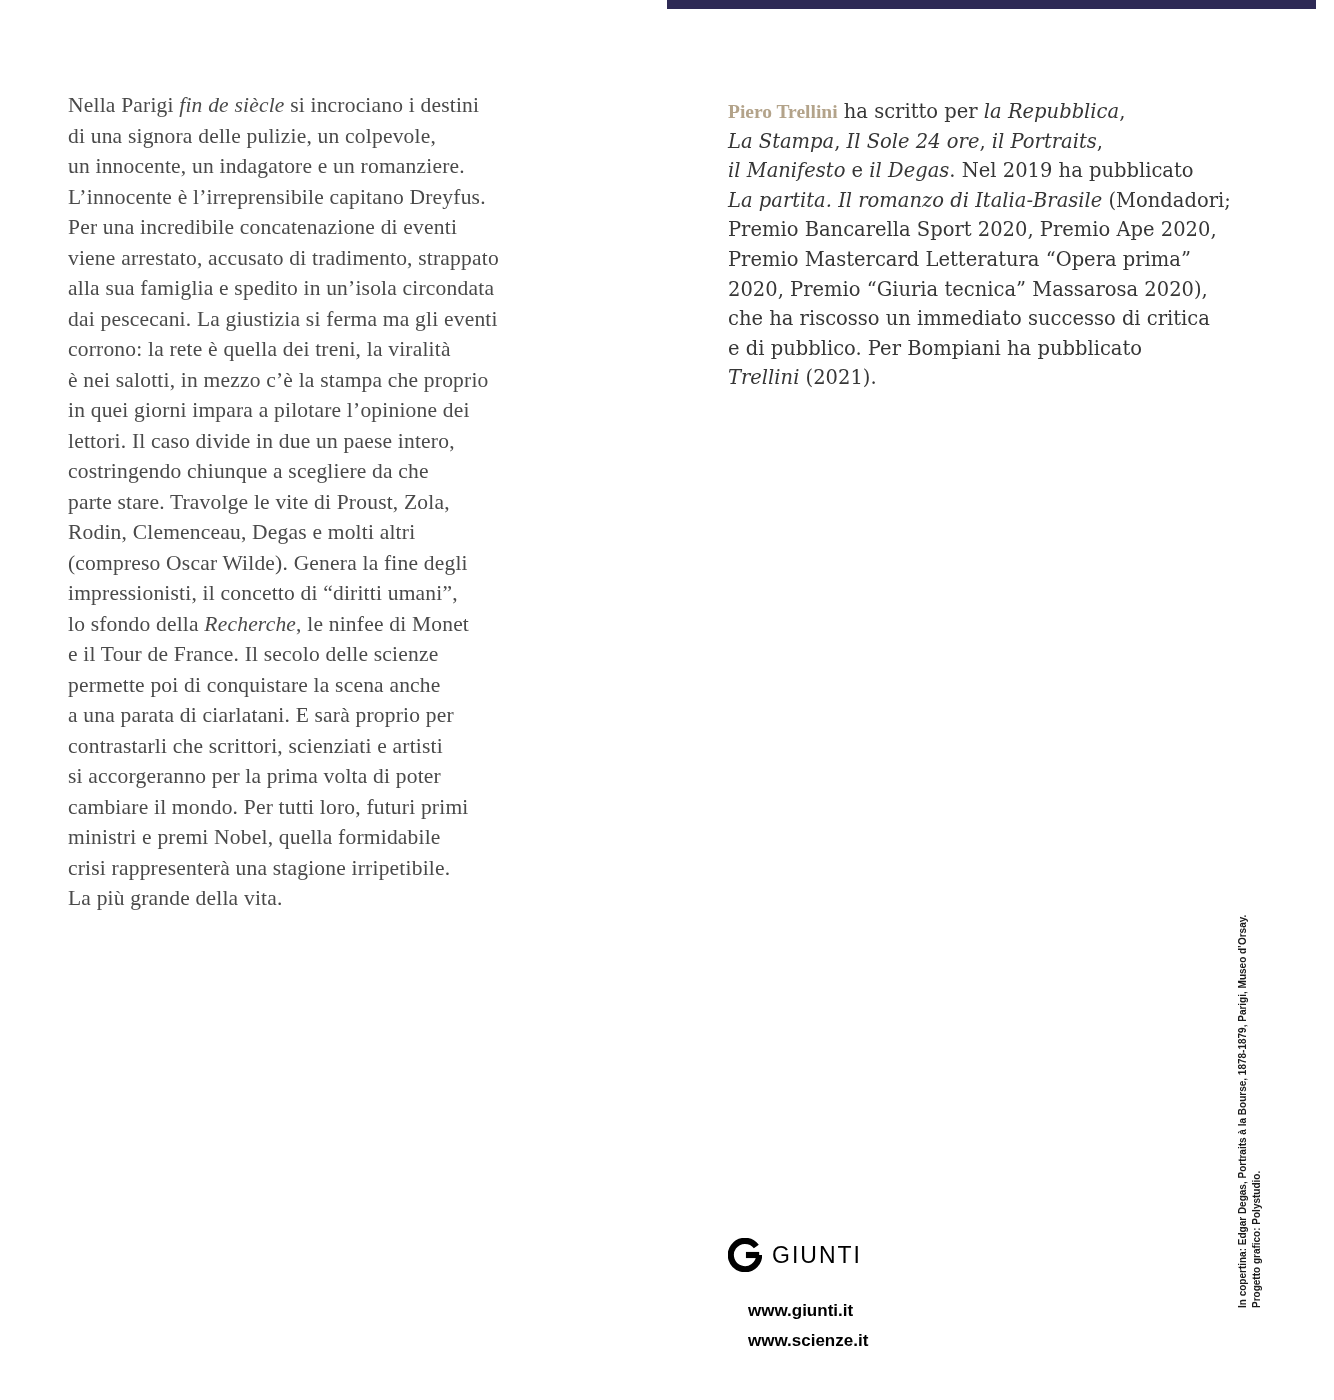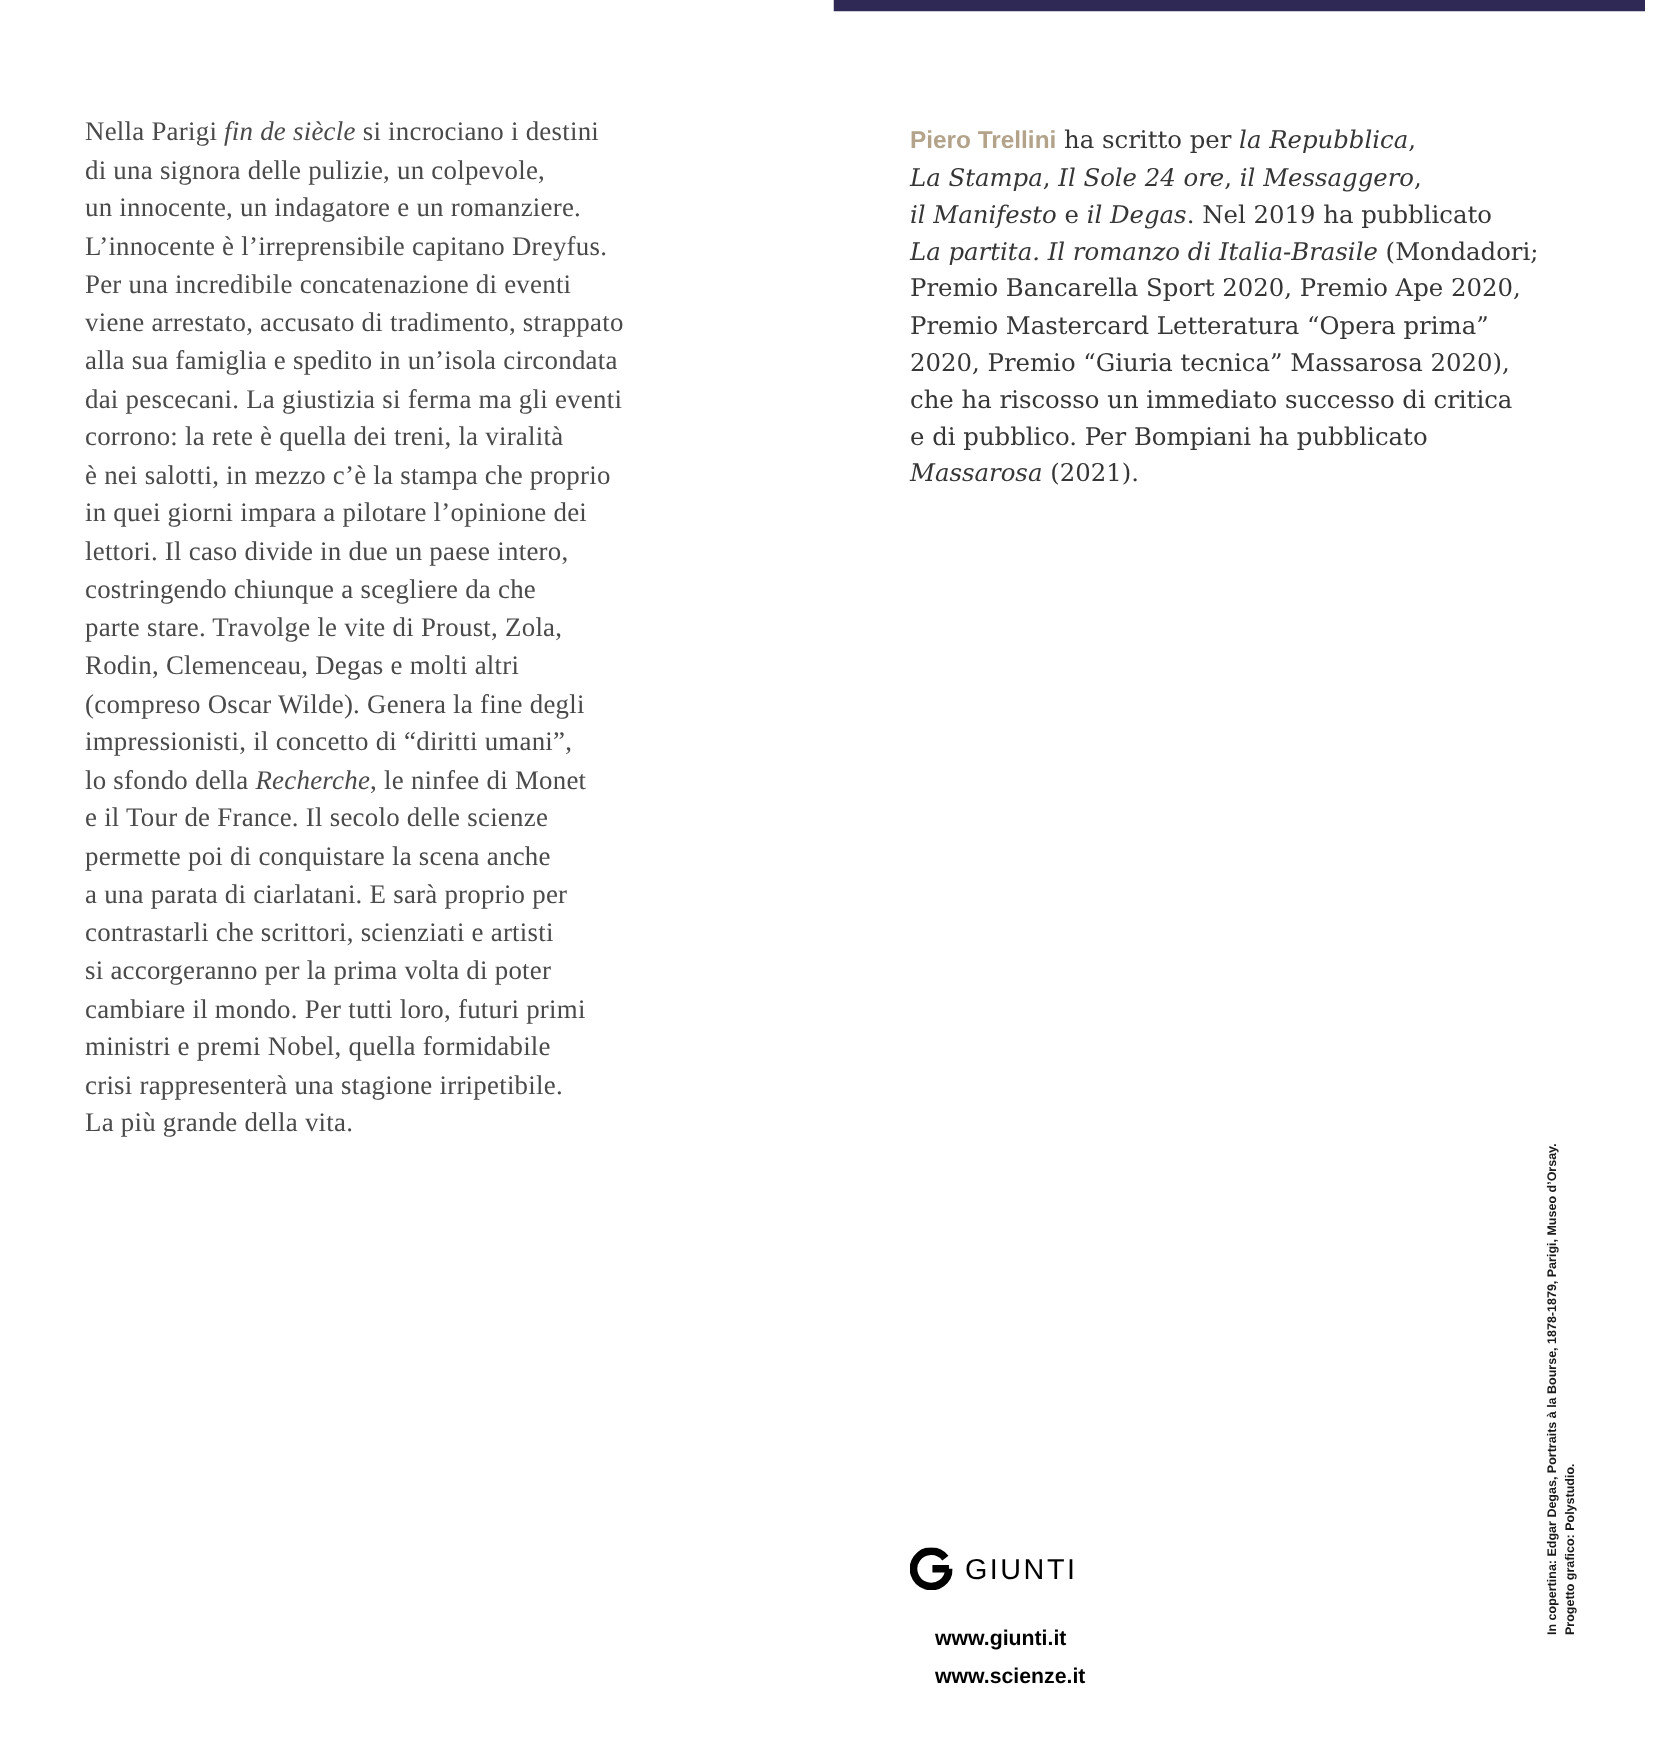--- a/index.html
+++ b/index.html
@@ -34,21 +34,21 @@
     position: absolute;
     left: 728px; top: 97px;
     width: 565px;
     font-family: "DejaVu Serif", serif;
     font-size: 19.5px;
     line-height: 29.6px;
     color: #363636;
   }
   .author-name {
     color: var(--author-name, #b3a38a);
-    font-family: Liberation Sans, sans-serif;
+    font-family: Liberation Serif, serif;
     font-weight: bold;
   }
   .publisher { position: absolute; left: 728px; top: 1238px; }
   .brand { display: flex; align-items: center; gap: 10px; }
   .logo { display: inline-flex; width: 34px; height: 34px; }
   .brand-name {
     font-family: "Liberation Sans", sans-serif;
     font-size: 23px;
     letter-spacing: 2px;
     color: #000000;
@@ -104,29 +104,29 @@
 permette poi di conquistare la scena anche
 a una parata di ciarlatani. E sarà proprio per
 contrastarli che scrittori, scienziati e artisti
 si accorgeranno per la prima volta di poter
 cambiare il mondo. Per tutti loro, futuri primi
 ministri e premi Nobel, quella formidabile
 crisi rappresenterà una stagione irripetibile.
 La più grande della vita.</span></div>
 
   <div class="bio rich"><span class="bd author-name">Piero Trellini</span><span> ha scritto per </span><span class="it">la Repubblica</span><span>,
-</span><span class="it">La Stampa</span><span>, </span><span class="it">Il Sole 24 ore</span><span>, </span><span class="it">il Messaggero</span><span>,
+</span><span class="it">La Stampa</span><span>, </span><span class="it">Il Sole 24 ore</span><span>, </span><span class="it">il Portraits</span><span>,
 </span><span class="it">il Manifesto</span><span> e </span><span class="it">il Degas</span><span>. Nel 2019 ha pubblicato
 </span><span class="it">La partita. Il romanzo di Italia-Brasile</span><span> (Mondadori;
 Premio Bancarella Sport 2020, Premio Ape 2020,
 Premio Mastercard Letteratura “Opera prima”
 2020, Premio “Giuria tecnica” Massarosa 2020),
 che ha riscosso un immediato successo di critica
 e di pubblico. Per Bompiani ha pubblicato
-</span><span class="it">Massarosa</span><span> (2021).</span></div>
+</span><span class="it">Trellini</span><span> (2021).</span></div>
 
   <div class="publisher">
     <div class="brand">
       <span class="logo">
         <svg viewBox="0 0 36 36" width="34" height="34" aria-hidden="true">
           <path d="M 33 18 A 15 15 0 1 1 30 9" fill="none" stroke="#000000" stroke-width="6.5"></path>
           <path d="M 19 18 L 33 18" fill="none" stroke="#000000" stroke-width="6.5"></path>
         </svg>
       </span>
       <span class="brand-name">GIUNTI</span>

